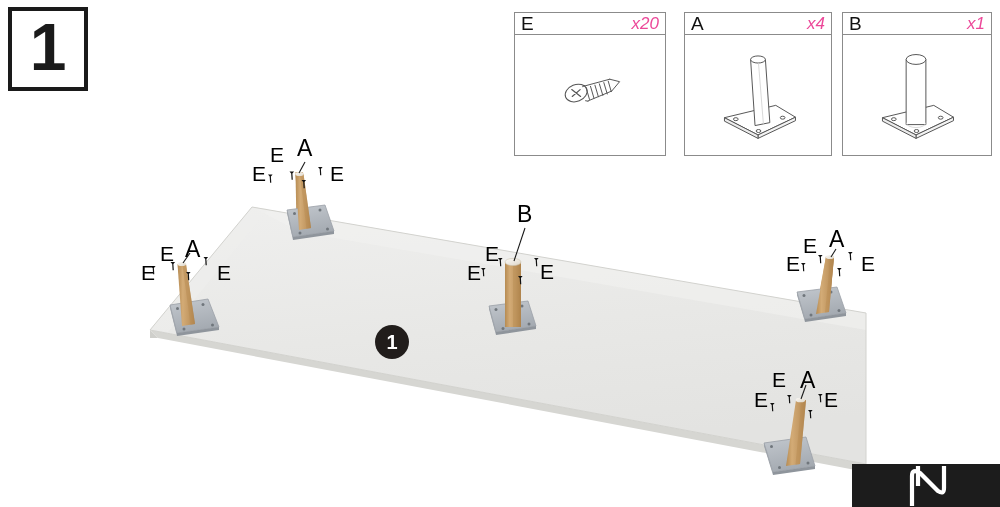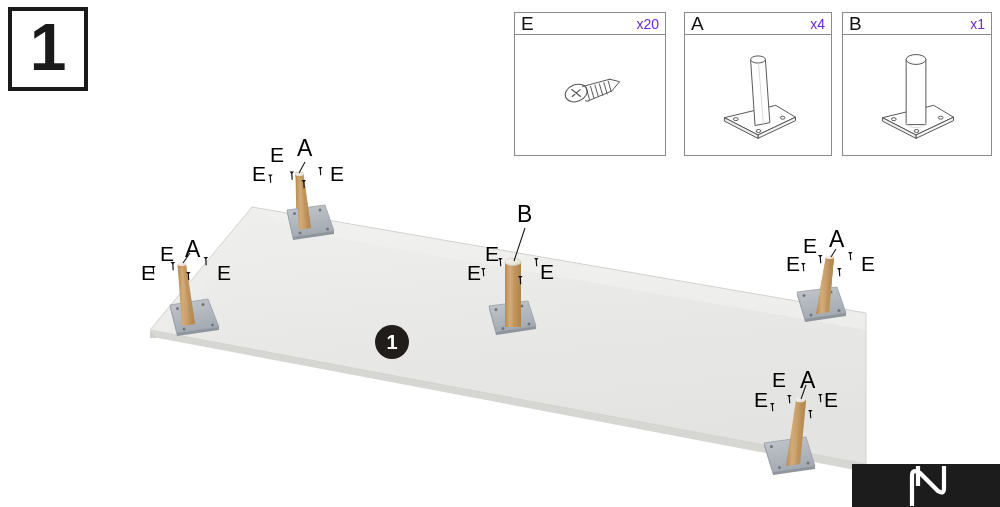--- a/index.html
+++ b/index.html
@@ -27,21 +27,21 @@
   .legend-box{
     position:absolute;top:0;
     border:1.4px solid #8b8b8b;background:#fff;box-sizing:border-box;
   }
   .legend-head{
     height:22px;border-bottom:1.4px solid #8b8b8b;
     display:flex;align-items:center;justify-content:space-between;
     padding:0 6px;box-sizing:border-box;
   }
   .legend-head .code{font-size:19px;color:#111;line-height:1;}
-  .legend-head .qty{font-size:14px;color:#6d28d9;line-height:1;}
+  .legend-head .qty{font-size:17px;color:#ec4899;line-height:1;font-style:italic;}
   .legend-body{position:relative;height:calc(100% - 22px);}
   .legend-body svg{position:absolute;left:0;top:0;width:100%;height:100%;}
 
   
   #illustration{position:absolute;left:0;top:0;width:1000px;height:507px;}
   #illustration svg{width:1000px;height:507px;display:block;}
 
   
   .callout{
     position:absolute;font-size:21px;color:#000;line-height:1;

